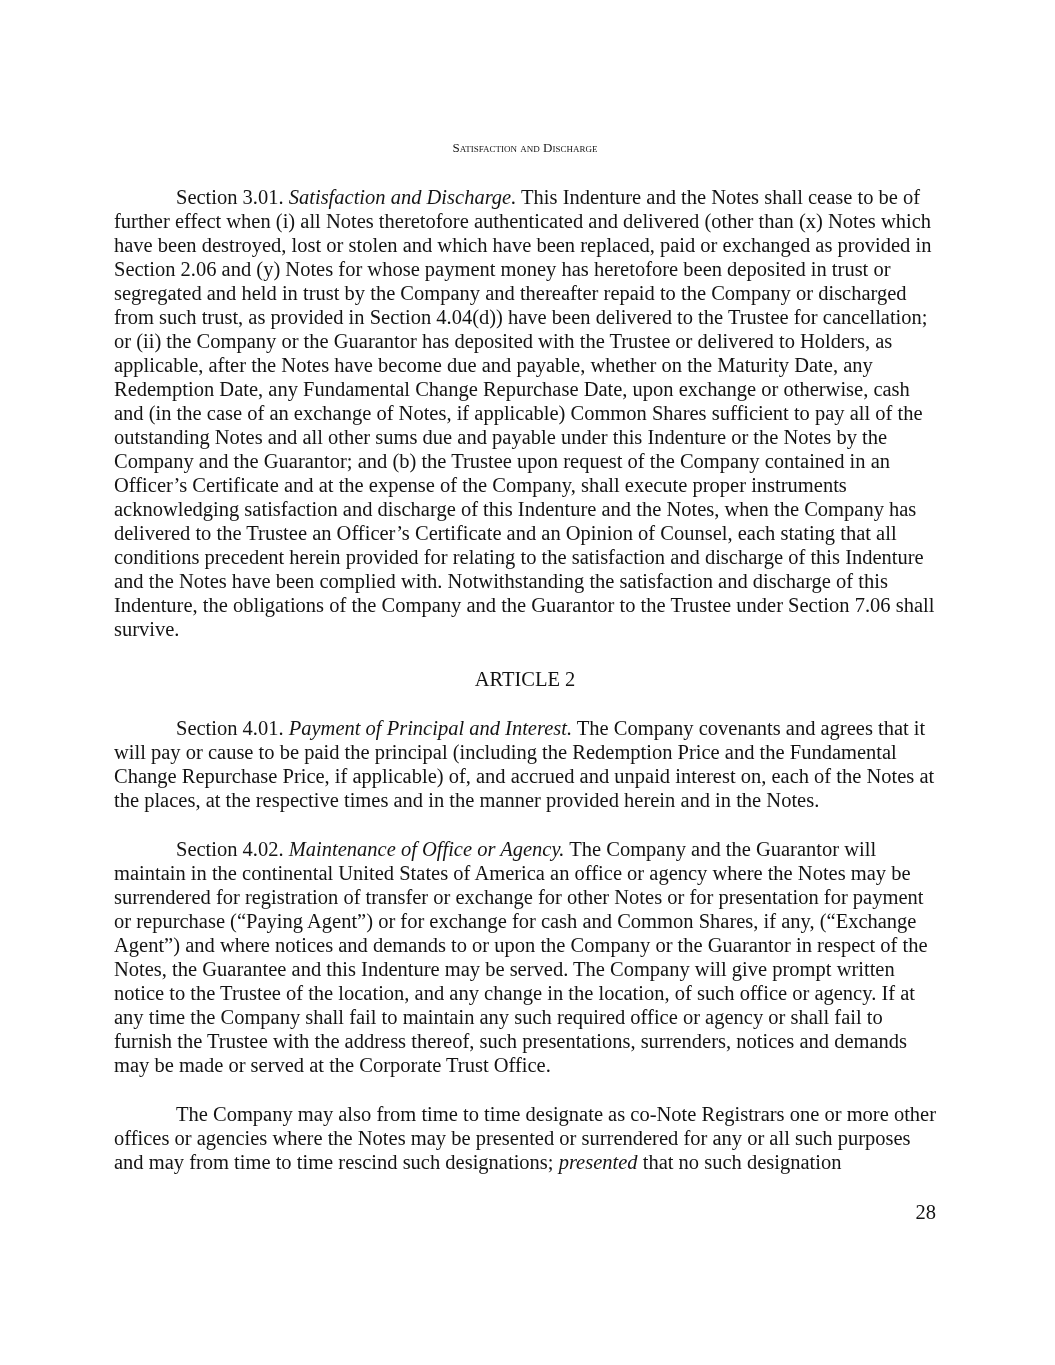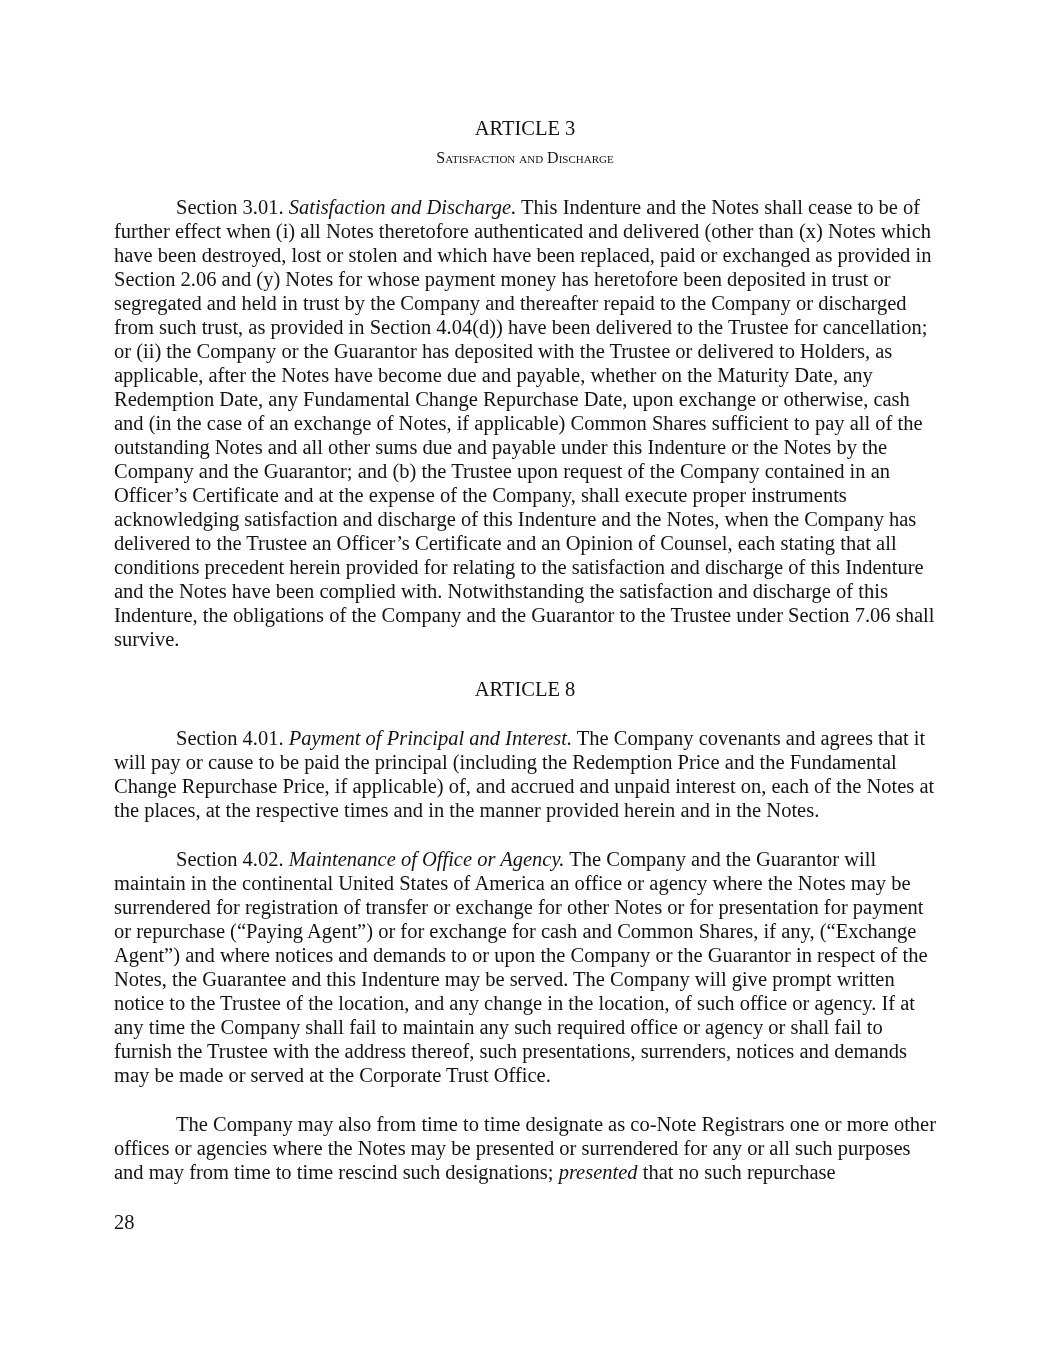--- a/index.html
+++ b/index.html
@@ -23,53 +23,52 @@
   }
   .article-heading {
     text-align: center;
     margin: 0;
     font-size: 20.5px;
     line-height: 24px;
     font-weight: normal;
   }
   .article-subheading {
     text-align: center;
-    margin: 6px 0 0 0;
-    font-size: 16px;
+    margin: 20px 0 0 0;
+    font-size: 13px;
     line-height: 24px;
     font-weight: normal;
     font-variant: small-caps;
   }
   .article-block + .article-block {
     margin-top: 26px;
   }
   .body-paragraph {
     margin: 25px 0 0 0;
     text-indent: 62px;
   }
   .seg-italic { font-style: italic; }
   .seg-bold { font-weight: normal; }
   .page-number {
     margin-top: 26px;
-    text-align: left;
+    text-align: right;
   }
 </style>
 </head>
 <body>
 
 <div class="page">
 
   <div class="article-block">
-    <div class="article-heading">ARTICLE 3</div>
     <div class="article-subheading">Satisfaction and Discharge</div>
     <p class="body-paragraph"><span>Section 3.01.  </span><span class="seg-italic">Satisfaction and Discharge.</span><span>  This Indenture and the Notes shall cease to be of further effect when (i) all Notes theretofore authenticated and delivered (other than (x) Notes which have been destroyed, lost or stolen and which have been replaced, paid or exchanged as provided in Section 2.06 and (y) Notes for whose payment money has heretofore been deposited in trust or segregated and held in trust by the Company and thereafter repaid to the Company or discharged from such trust, as provided in Section 4.04(d)) have been delivered to the Trustee for cancellation; or (ii) the Company or the Guarantor has deposited with the Trustee or delivered to Holders, as applicable, after the Notes have become due and payable, whether on the Maturity Date, any Redemption Date, any Fundamental Change Repurchase Date, upon exchange or otherwise, cash and (in the case of an exchange of Notes, if applicable) Common Shares sufficient to pay all of the outstanding Notes and all other sums due and payable under this Indenture or the Notes by the Company and the Guarantor; and (b) the Trustee upon request of the Company contained in an Officer’s Certificate and at the expense of the Company, shall execute proper instruments acknowledging satisfaction and discharge of this Indenture and the Notes, when the Company has delivered to the Trustee an Officer’s Certificate and an Opinion of Counsel, each stating that all conditions precedent herein provided for relating to the satisfaction and discharge of this Indenture and the Notes have been complied with.  Notwithstanding the satisfaction and discharge of this Indenture, the obligations of the Company and the Guarantor to the Trustee under Section 7.06 shall survive.</span></p>
   </div>
 
   <div class="article-block">
-    <div class="article-heading">ARTICLE 8</div>
+    <div class="article-heading">ARTICLE 2</div>
     <p class="body-paragraph"><span>Section 4.01.  </span><span class="seg-italic">Payment of Principal and Interest.</span><span>  The Company covenants and agrees that it will pay or cause to be paid the principal (including the Redemption Price and the Fundamental Change Repurchase Price, if applicable) of, and accrued and unpaid interest on, each of the Notes at the places, at the respective times and in the manner provided herein and in the Notes.</span></p>
     <p class="body-paragraph"><span>Section 4.02.  </span><span class="seg-italic">Maintenance of Office or Agency.</span><span>  The Company and the Guarantor will maintain in the continental United States of America an office or agency where the Notes may be surrendered for registration of transfer or exchange for other Notes or for presentation for payment or repurchase (</span><span class="seg-bold">“Paying Agent”</span><span>) or for exchange for cash and Common Shares, if any, (</span><span class="seg-bold">“Exchange Agent”</span><span>) and where notices and demands to or upon the Company or the Guarantor in respect of the Notes, the Guarantee and this Indenture may be served.  The Company will give prompt written notice to the Trustee of the location, and any change in the location, of such office or agency.  If at any time the Company shall fail to maintain any such required office or agency or shall fail to furnish the Trustee with the address thereof, such presentations, surrenders, notices and demands may be made or served at the Corporate Trust Office.</span></p>
-    <p class="body-paragraph"><span>The Company may also from time to time designate as co-Note Registrars one or more other offices or agencies where the Notes may be presented or surrendered for any or all such purposes and may from time to time rescind such designations; </span><span class="seg-italic">presented</span><span> that no such repurchase</span></p>
+    <p class="body-paragraph"><span>The Company may also from time to time designate as co-Note Registrars one or more other offices or agencies where the Notes may be presented or surrendered for any or all such purposes and may from time to time rescind such designations; </span><span class="seg-italic">presented</span><span> that no such designation</span></p>
   </div>
 
   <div class="page-number">28</div>
 
 </div>
 
 </body></html>

